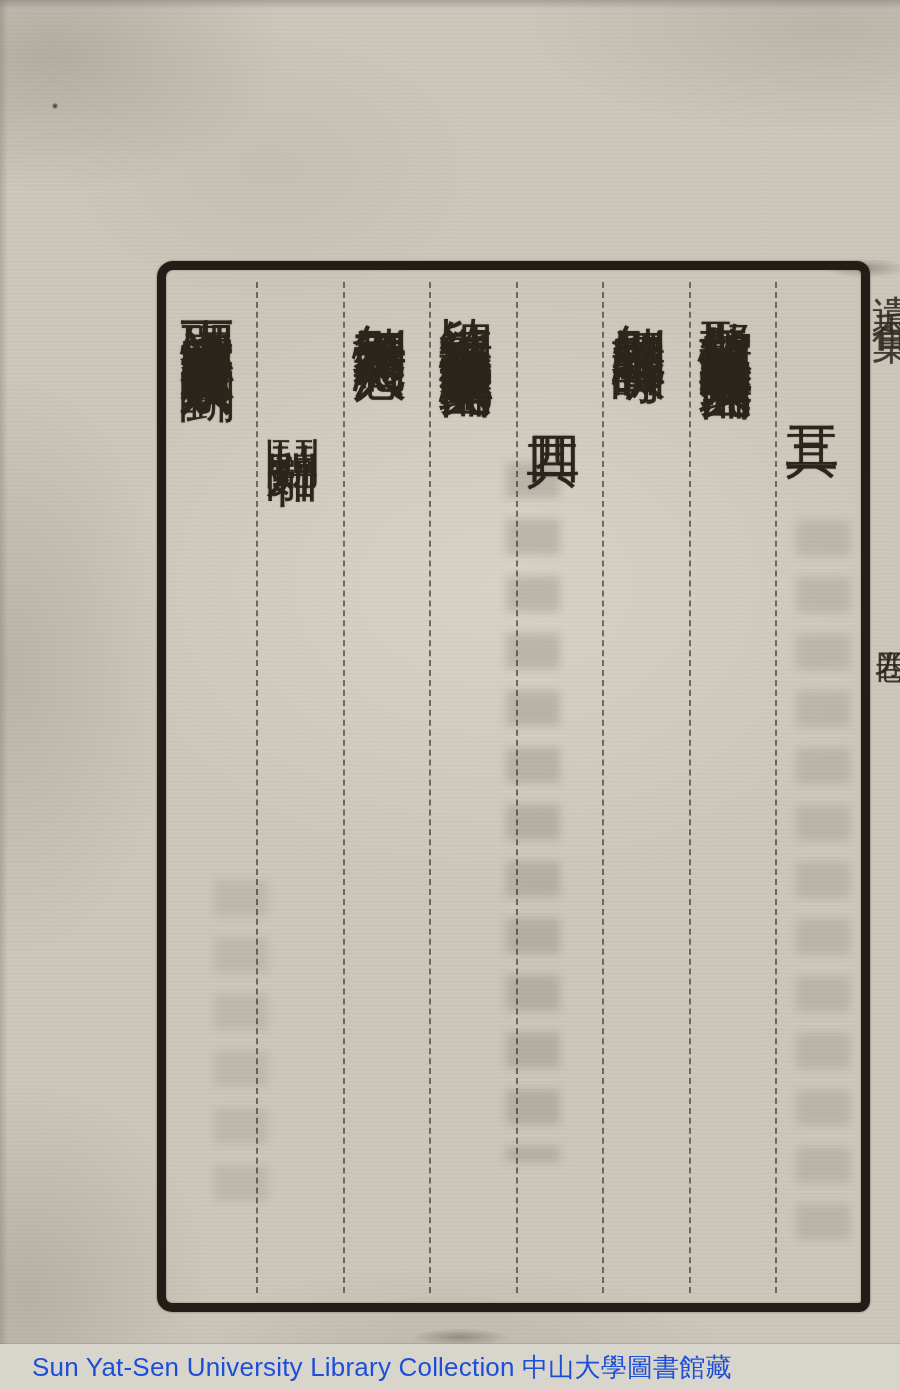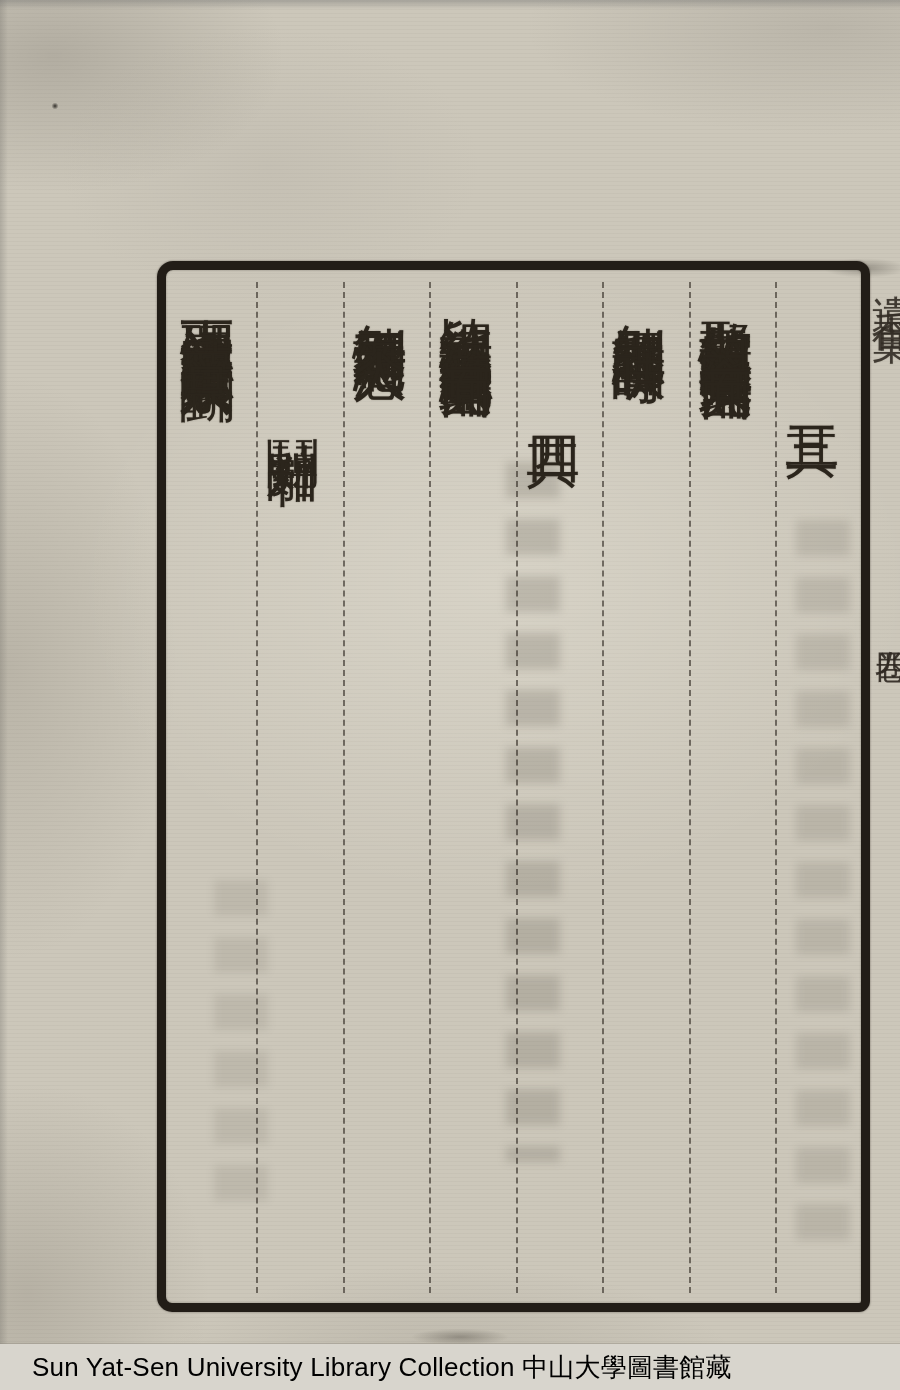--- a/index.html
+++ b/index.html
@@ -89,21 +89,21 @@
   
   .caption-bar{
     position:absolute; left:0; bottom:0;
     width:900px; height:46px;
     background:#d8d5cd;
     box-shadow:0 -1px 0 rgba(140,135,125,0.4);
     display:flex; align-items:center;
   }
   .caption-text{
     font-family:"Liberation Sans", sans-serif;
-    font-size:26px; color:#000000;
+    font-size:26px; color:#1d4ed8;
     padding-left:32px;
     letter-spacing:0.2px;
   }
 </style>
 </head>
 <body>
 
 <div class="page">
 
   <div class="ghost g1"></div>

